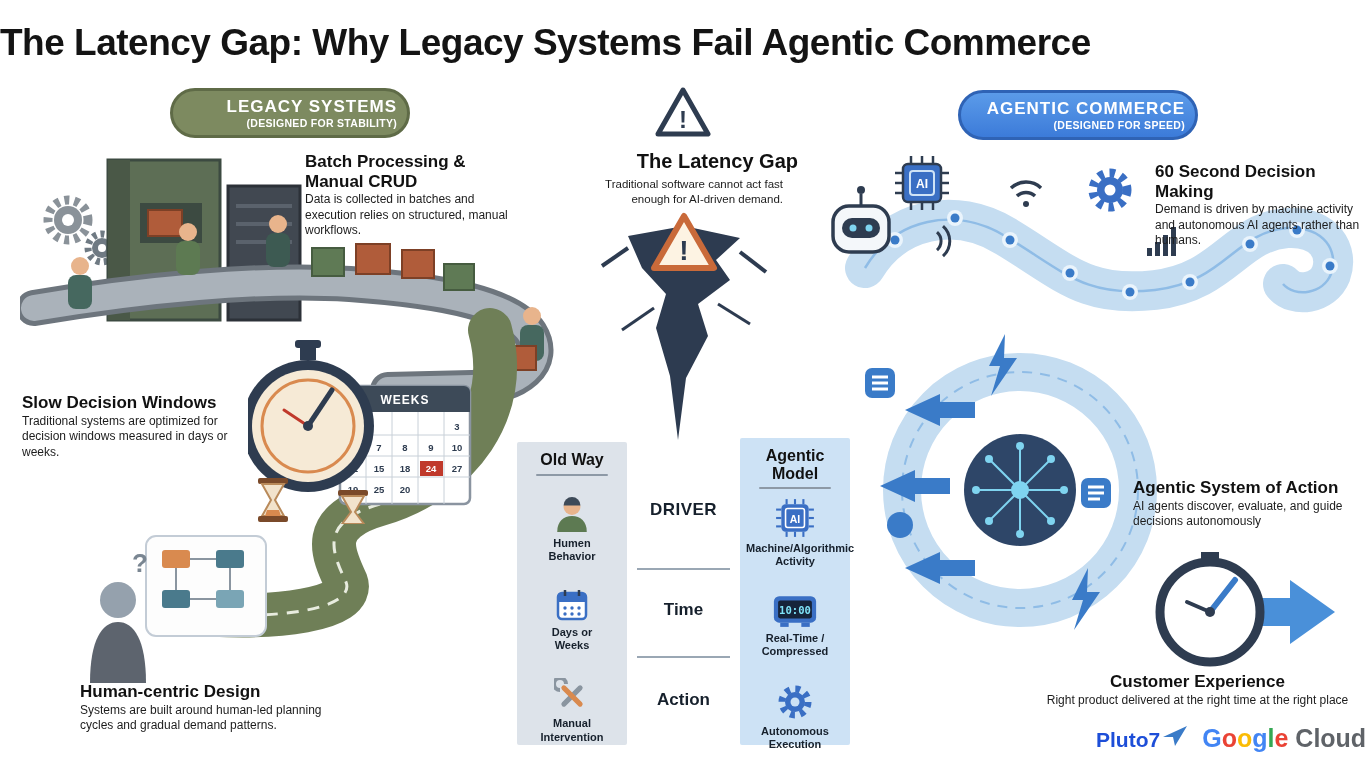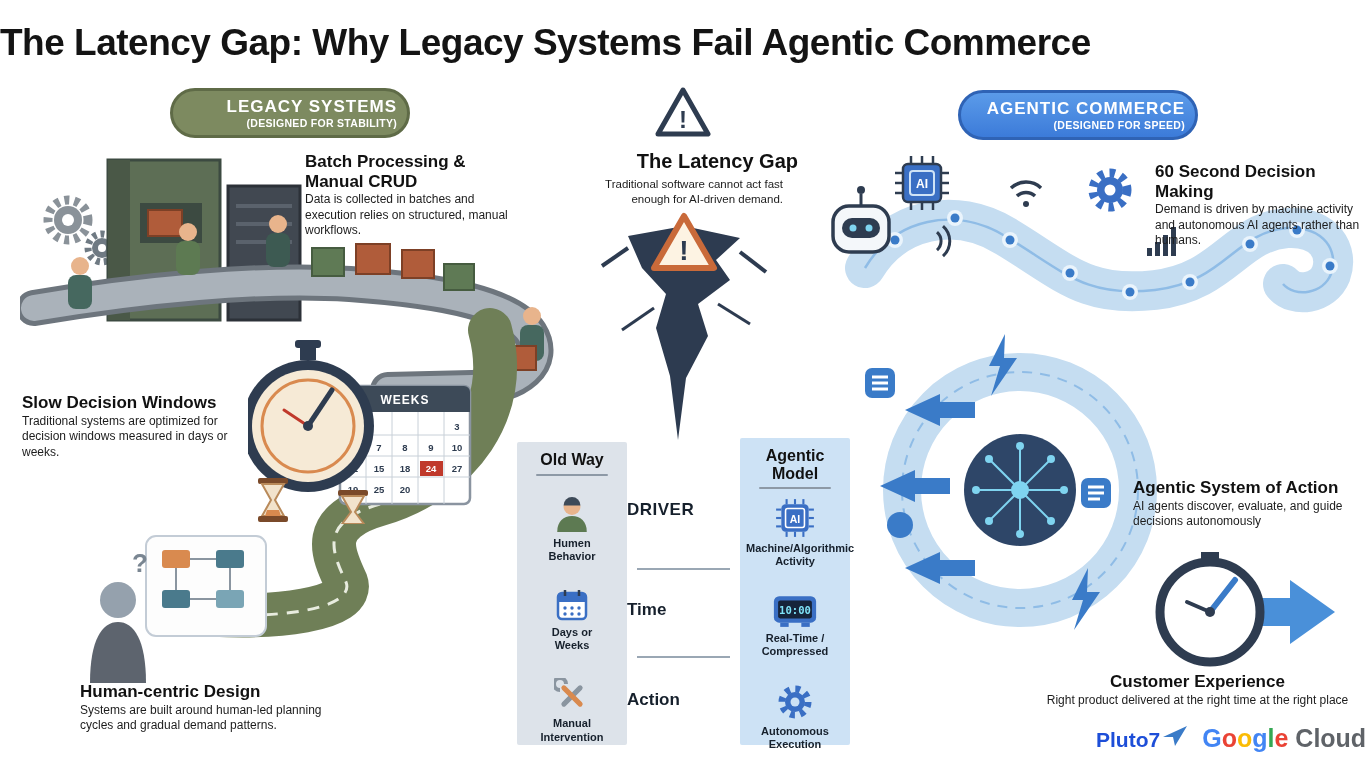--- a/index.html
+++ b/index.html
@@ -22,21 +22,21 @@
   .col{position:absolute;border-radius:2px;text-align:center}
   .col-old{left:517px;top:442px;width:110px;height:303px;background:#dde3ea}
   .col-ag{left:740px;top:438px;width:110px;height:307px;background:#cde2f5}
   .col-header{font-size:16px;font-weight:800;color:#111;padding-top:9px;line-height:1.1}
   .col-rule{width:72px;height:2px;background:#8d99a6;margin:5px auto 0;border-radius:1px}
   .cell{display:flex;flex-direction:column;align-items:center}
   .cell-label{font-size:11px;font-weight:600;color:#16202c;line-height:1.2;margin-top:3px}
   .col-old .cell-label{width:74px}
   .col-ag .cell-label{width:98px}
   .mid{position:absolute;left:627px;top:442px;width:113px;height:303px}
-  .mid-label{position:absolute;width:100%;font-size:17px;font-weight:800;color:#16202c}
+  .mid-label{position:absolute;width:100%;text-align:center;font-size:17px;font-weight:800;color:#16202c}
   .mid-rule{position:absolute;left:10px;right:10px;height:2px;background:#9aa7b4}
   .footer{position:absolute;display:flex;align-items:baseline}
   .pluto{font-size:21px;font-weight:700;color:#1d4ed8}
   .gword{font-size:25px;font-weight:600}
   .g-blue{color:#4285F4}.g-red{color:#EA4335}.g-yellow{color:#FBBC05}.g-green{color:#34A853}
   .g-cloud{color:#5f6368;margin-left:7px;font-size:25px;font-weight:600}
 </style>
 </head>
 <body>
 

